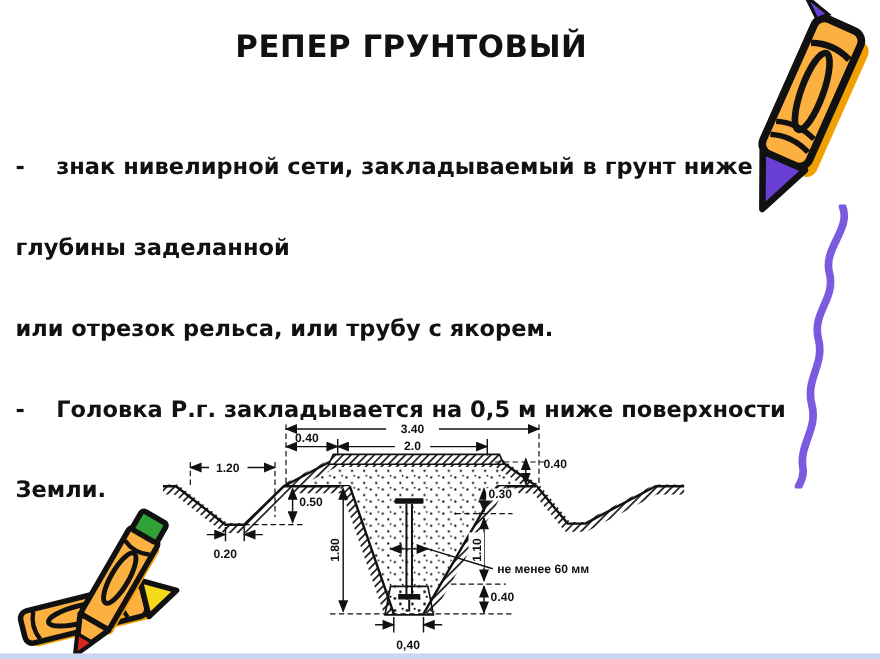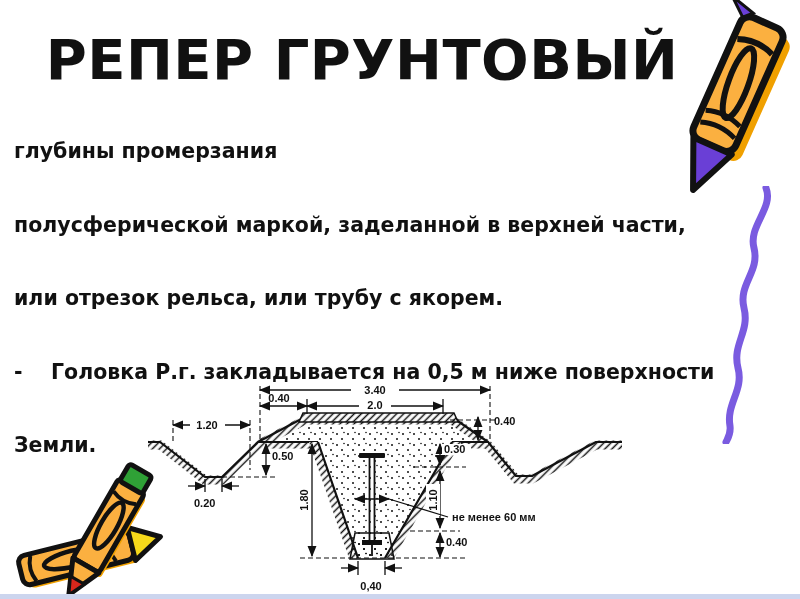--- a/index.html
+++ b/index.html
@@ -2,22 +2,22 @@
 <html style="--ink: #111111; --accent: #7a5be0; --crayon: #FBB040; --crayonShadow: #F0A000; --tipPurple: #6A3FD6; --capGreen: #2FA136; --tipRed: #D8271C; --tipYellow: #F6D91A; --bottomLine: #ccd5ee;"><head>
 <meta charset="utf-8">
 <style>
   html,body{margin:0;padding:0;background:#888;}
   .slide{
     position:relative; width:800px; height:599px; background:#ffffff;
     overflow:hidden; font-family:"DejaVu Sans",sans-serif; color:var(--ink,#111);
     margin:0 auto;
   }
   .title{
-    position:absolute; top:26px; left:0; width:724px; text-align:center;
-    font-size:56px; font-weight:700; letter-spacing:0.5px; line-height:1.2;
+    position:absolute; top:26px; left:12px; width:724px; text-align:center;
+    font-size:28px; font-weight:700; letter-spacing:0.5px; line-height:1.2;
     font-family:"DejaVu Sans",sans-serif;
   }
   .body-text{
     position:absolute; top:90px; left:14px; width:760px;
     font-size:20.5px; font-weight:700; line-height:24.5px;
     white-space:pre; font-family:"DejaVu Sans",sans-serif;
   }
   .diagram{ position:absolute; left:148px; top:376px; width:480px; height:218px; }
   .dim{ stroke:#111; stroke-width:1.3; fill:none; }
   .tick{ stroke:#111; stroke-width:1.3; fill:none; }
@@ -31,22 +31,22 @@
     background:var(--bottomLine,#ccd5ee); }
 </style>
 </head>
 <body>
 
 <div class="slide">
 
   <div class="title">РЕПЕР ГРУНТОВЫЙ</div>
 
   <div class="body-text">
-    <div>глубины промерзания</div>
-    <div>полусферической маркой, заделанной в верхней части,</div>
+    <div>-    знак нивелирной сети, закладываемый в грунт ниже</div>
+    <div>глубины заделанной</div>
     <div>или отрезок рельса, или трубу с якорем.</div>
     <div>-    Головка Р.г. закладывается на 0,5 м ниже поверхности</div>
     <div>Земли.</div>
     
     
     
     
   </div>
 
   <svg class="diagram" viewBox="0 0 480 218">

